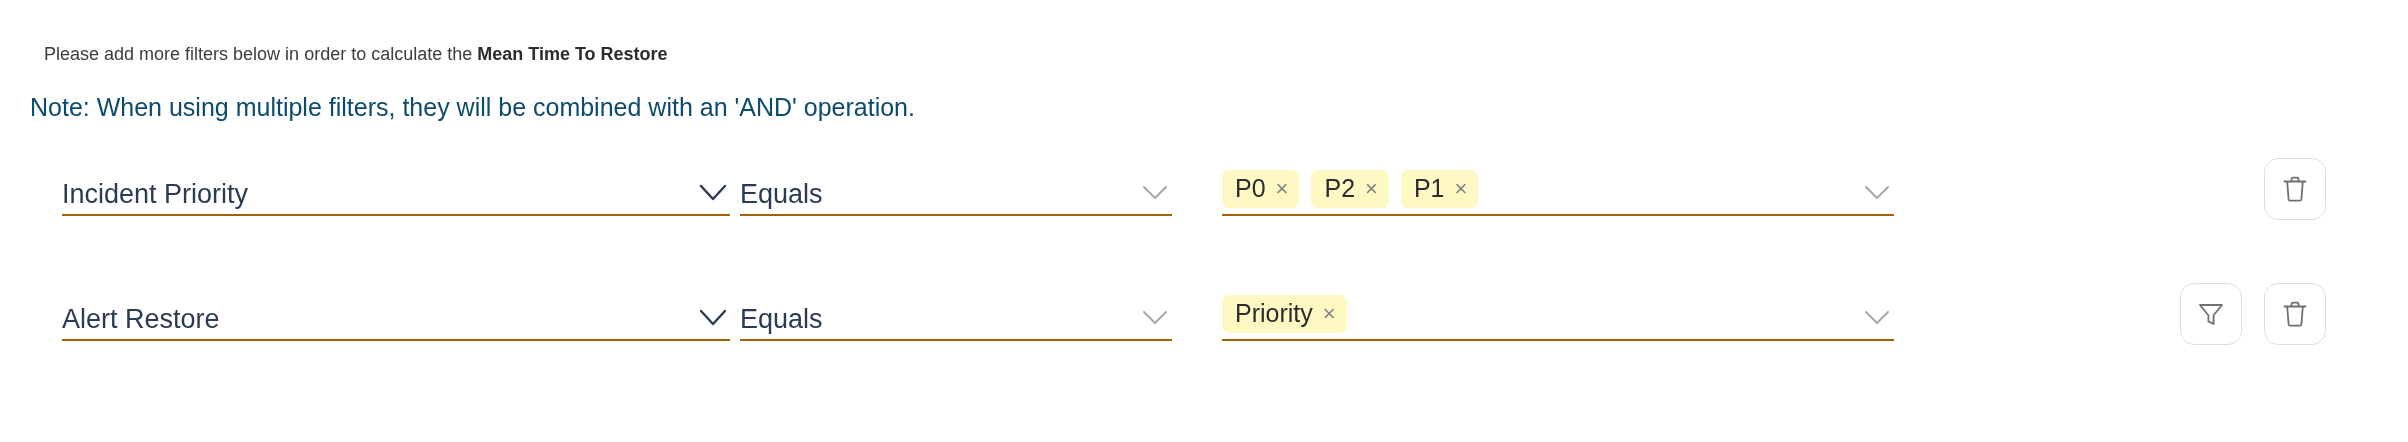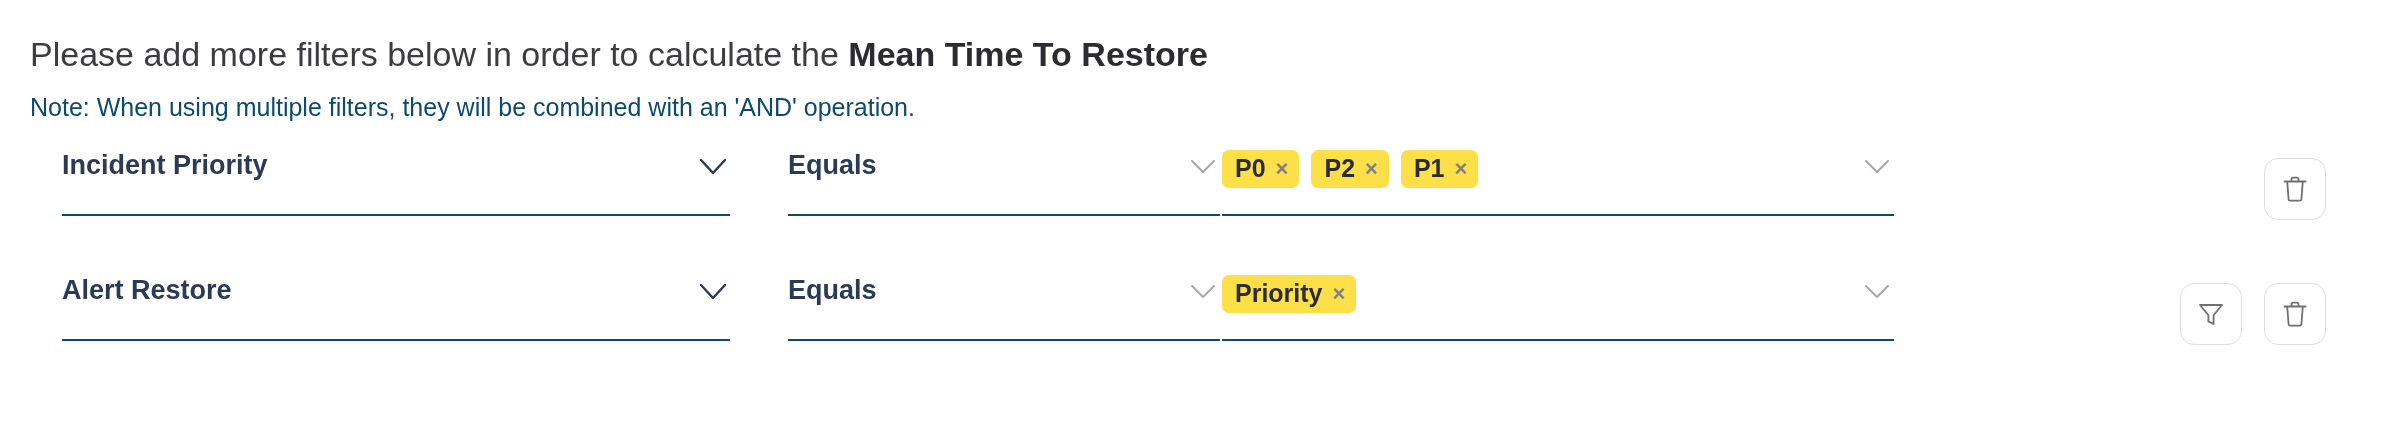--- a/index.html
+++ b/index.html
@@ -19,23 +19,23 @@
     position: relative;
     width: 2408px;
     height: 442px;
     box-sizing: border-box;
     padding: 0;
   }
 
   
   .headline {
     position: absolute;
-    left: 30px;
+    left: 44px;
     top: 38px;
-    font-size: 34px;
+    font-size: 18px;
     line-height: 32px;
     color: #3c3c41;
     white-space: nowrap;
   }
   .headline .strong {
     font-weight: bold;
     color: #2b2b30;
   }
   .note {
     position: absolute;
@@ -56,27 +56,26 @@
   }
   .filter-row {
     position: relative;
     height: 125px;
   }
 
   .field {
     position: absolute;
     box-sizing: border-box;
     height: 66px;
-    border-bottom: 2px solid #0c4a6e;
-    display: flex;
-    align-items: flex-start;
-    font-weight: bold;
+    border-bottom: 2px solid #a16207;
+    display: flex;
+    align-items: flex-end;
   }
   .field.field-attribute { left: 62px;   width: 668px; }
-  .field.field-operator  { left: 788px;  width: 432px; }
+  .field.field-operator  { left: 740px;  width: 432px; }
   .field.field-values    { left: 1222px; width: 672px; }
 
   .field-text {
     font-size: 27px;
     color: #2b3a55;
     white-space: nowrap;
     flex: 1 1 auto;
     padding-bottom: 4px;
   }
 
@@ -96,21 +95,21 @@
     display: flex;
     align-items: center;
     gap: 12px;
     flex: 1 1 auto;
     padding-bottom: 6px;
   }
   .chip {
     display: inline-flex;
     align-items: center;
     gap: 10px;
-    background: #fde047;
+    background: #fef9c3;
     border-radius: 7px;
     padding: 6px 11px 7px 13px;
     font-size: 25px;
     color: #2b2b30;
     line-height: 1;
     white-space: nowrap;
   }
   .chip-x {
     font-size: 22px;
     color: #7f7f88;

